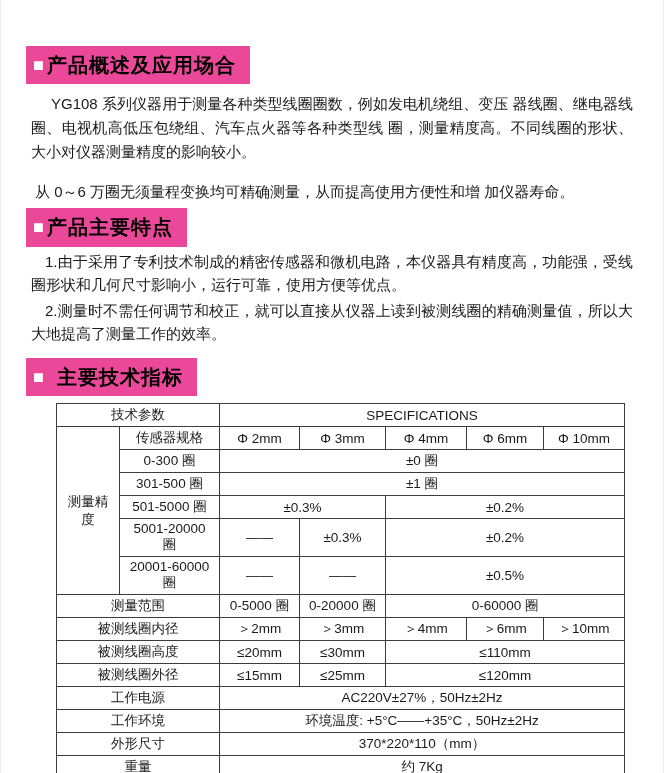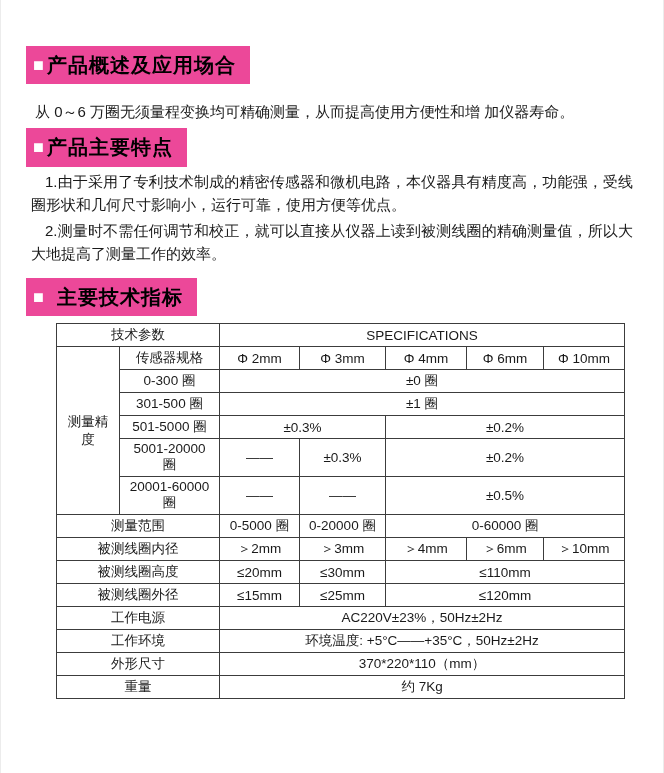--- a/index.html
+++ b/index.html
@@ -71,20 +71,21 @@
 </style>
 </head>
 <body>
 
 <div>
 
   <div class="sec-header">
     <span class="marker">■</span><span>产品概述及应用场合</span>
   </div>
 
+  <p class="intro first">YG108 系列仪器用于测量各种类型线圈圈数，例如发电机绕组、变压 器线圈、继电器线圈、电视机高低压包绕组、汽车点火器等各种类型线 圈，测量精度高。不同线圈的形状、大小对仪器测量精度的影响较小。</p>
   <p class="intro second">从 0～6 万圈无须量程变换均可精确测量，从而提高使用方便性和增 加仪器寿命。</p>
 
   <div class="sec-header hdr2">
     <span class="marker">■</span><span>产品主要特点</span>
   </div>
 
   <p class="feature">1.由于采用了专利技术制成的精密传感器和微机电路，本仪器具有精度高，功能强，受线圈形状和几何尺寸影响小，运行可靠，使用方便等优点。</p>
   <p class="feature">2.测量时不需任何调节和校正，就可以直接从仪器上读到被测线圈的精确测量值，所以大大地提高了测量工作的效率。</p>
 
   <div class="sec-header hdr3 wide-gap">
@@ -161,21 +162,21 @@
         <td colspan="3">≤110mm</td>
       </tr>
       <tr>
         <td colspan="2">被测线圈外径</td>
         <td>≤15mm</td>
         <td>≤25mm</td>
         <td colspan="3">≤120mm</td>
       </tr>
       <tr>
         <td colspan="2">工作电源</td>
-        <td colspan="5">AC220V±23%，50Hz±2Hz</td>
+        <td colspan="5">AC220V±27%，50Hz±2Hz</td>
       </tr>
       <tr>
         <td colspan="2">工作环境</td>
         <td colspan="5">环境温度: +5°C——+35°C，50Hz±2Hz</td>
       </tr>
       <tr>
         <td colspan="2">外形尺寸</td>
         <td colspan="5">370*220*110（mm）</td>
       </tr>
       <tr>

